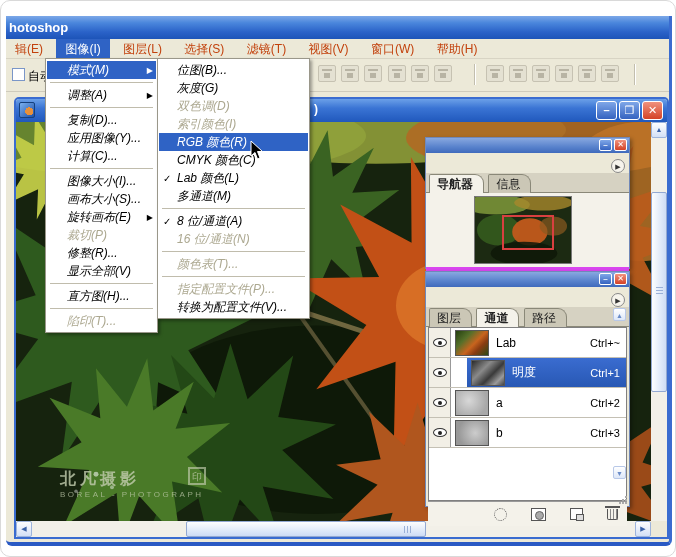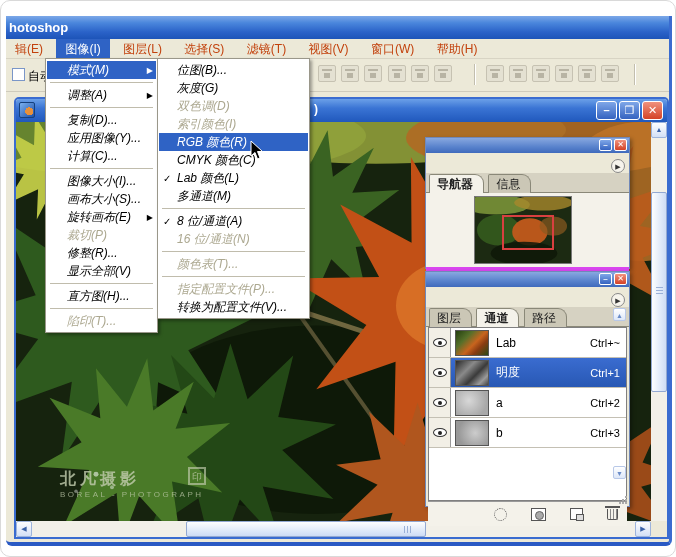--- a/index.html
+++ b/index.html
@@ -146,21 +146,21 @@
     border:1px solid #808080; overflow:hidden; }
   .ch-row { display:flex; height:30px; border-bottom:1px solid #c4c0b4; }
   .eye-cell { flex:0 0 22px; border-right:1px solid #999; background:#f2efe6;
     display:flex; align-items:center; justify-content:center; }
   .eye { position:relative; width:14px; height:9px; border:1px solid #333; border-radius:50%;
     background:#fff; }
   .eye::after { content:""; position:absolute; left:4px; top:1.5px; width:4px; height:4px;
     border-radius:50%; background:#222; }
   .ch-main { flex:1 1 auto; display:flex; align-items:center; gap:7px; padding:0 6px 0 4px;
     font-size:12px; color:#000; }
-  .ch-row.selected .ch-main { background:linear-gradient(180deg,#3a6cd0,#2858b4); color:#fff; }
+  .ch-row.selected .ch-main { background:linear-gradient(180deg,#3a6cd0,#2858b4); color:#fff;margin-left:16px; }
   .ch-thumb { flex:0 0 34px; width:34px; height:26px; border:1px solid #555; }
   .t-color { background:linear-gradient(135deg,#24400f 0%,#56702a 30%,#c8641e 55%,#8a3c12 72%,#2c4a14 100%); }
   .t-gray-dark { background:linear-gradient(135deg,#2a2a2a 0%,#8a8a8a 35%,#3a3a3a 60%,#9a9a9a 82%,#444 100%); }
   .t-gray-light { background:radial-gradient(circle at 40% 40%,#d8d8d8 0%,#a8a8a8 75%); }
   .t-gray-mid { background:radial-gradient(circle at 60% 50%,#cccccc 0%,#989898 75%); }
   .ch-name { flex:1 1 auto; }
   .ch-shortcut { flex:0 0 auto; font-size:11px; }
   .ch-scroll-up, .ch-scroll-down { position:absolute; right:0; width:13px; height:13px;
     font-size:7px; color:#6a8cc8; text-align:center; line-height:13px;
     background:linear-gradient(#fff,#dde7f8); border:1px solid #b8c8e8; border-radius:2px; }

